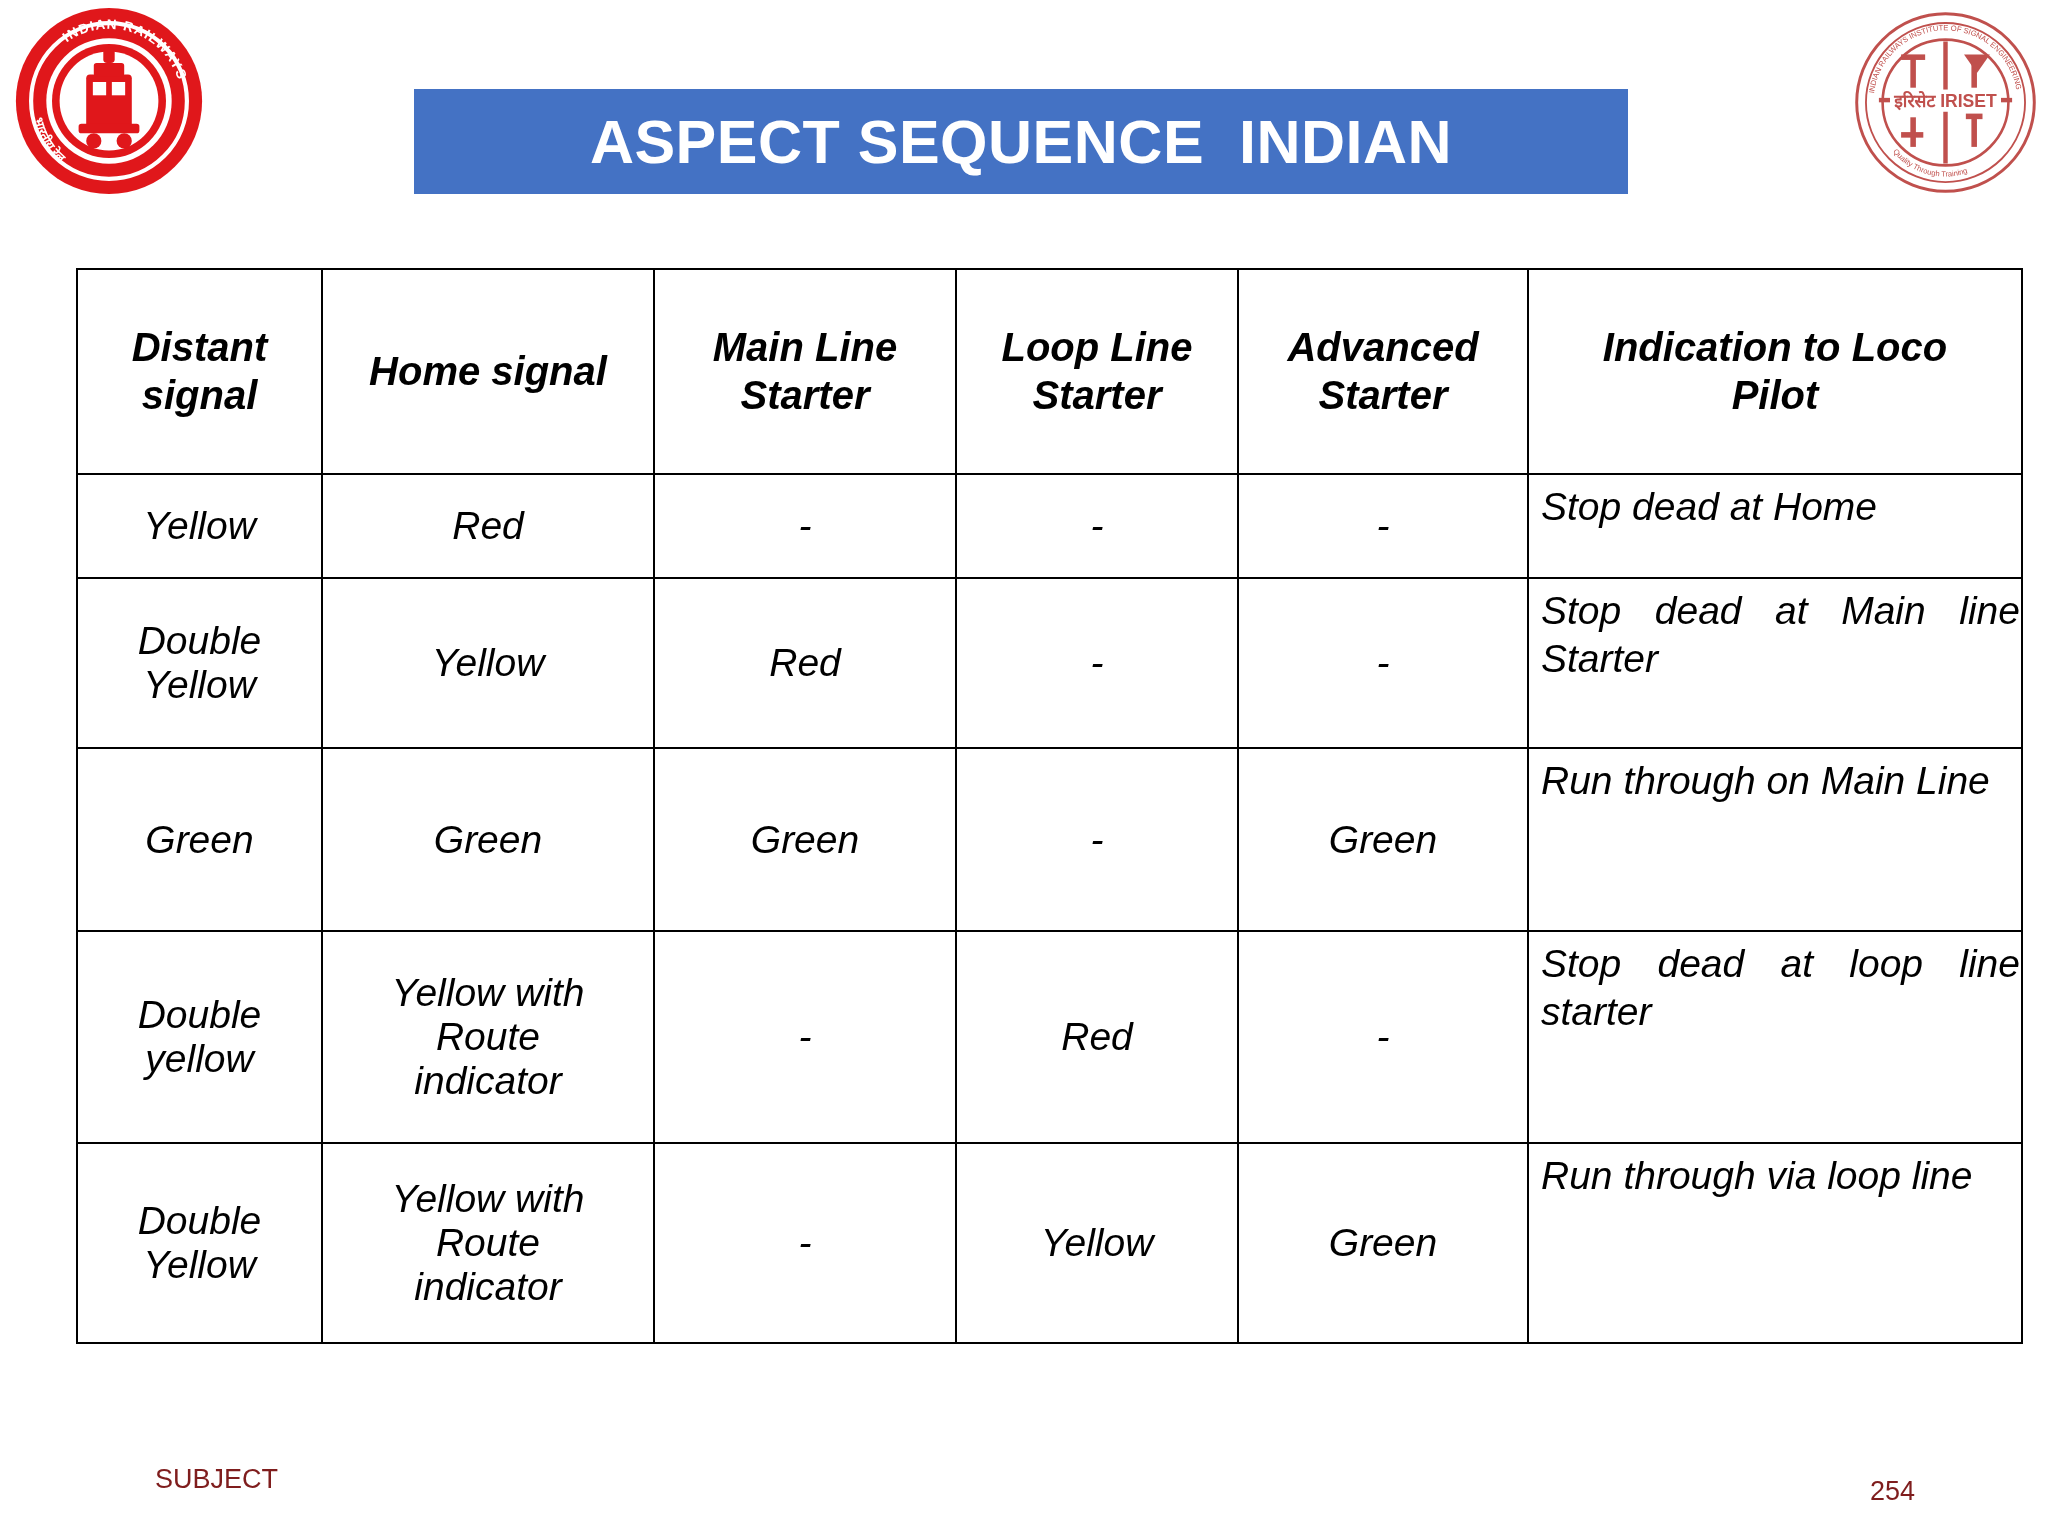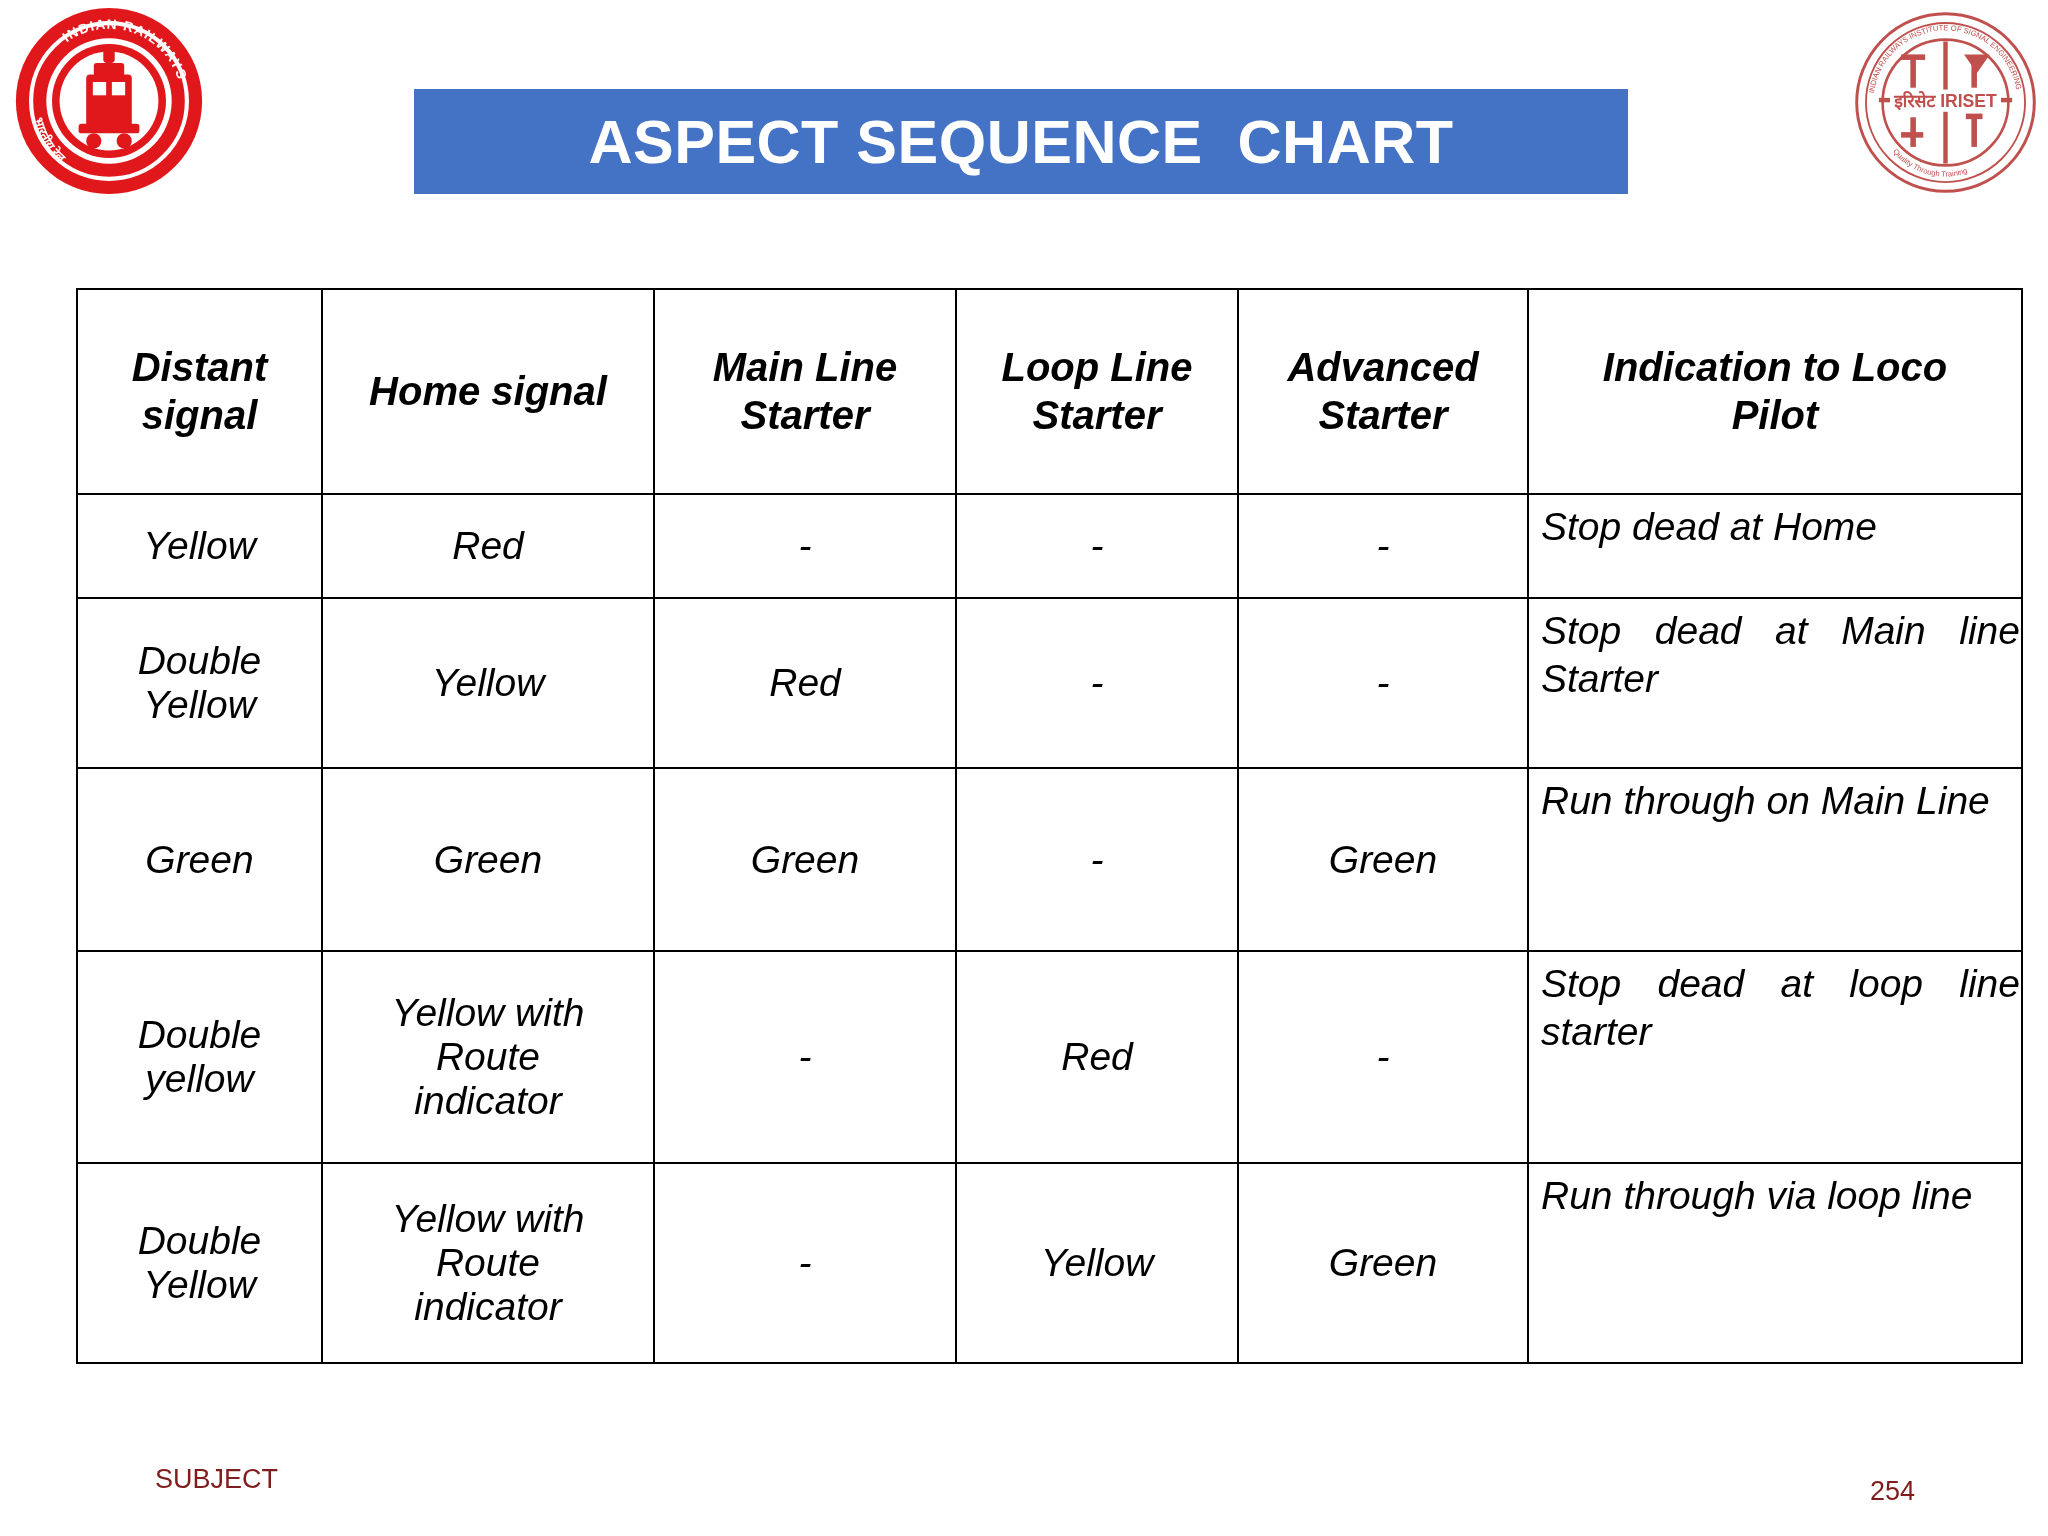--- a/index.html
+++ b/index.html
@@ -56,21 +56,20 @@
     font-family: "Liberation Sans", sans-serif;
     white-space: pre;
   }
 
   
   #aspect-table-wrap {
     position: absolute;
     left: 76px;
     top: 268px;
     width: 1945px;
-    margin-top: 20px;
   }
 
   table.aspect-table {
     width: 100%;
     border-collapse: collapse;
     table-layout: fixed;
     font-family: "Liberation Sans", sans-serif;
   }
 
   table.aspect-table td,
@@ -200,21 +199,21 @@
       <textPath href="#iri-top" startOffset="4%">INDIAN RAILWAYS INSTITUTE OF SIGNAL ENGINEERING</textPath>
     </text>
     <path id="iri-bot" d="M 13 53 A 37 37 0 0 0 87 53" fill="none"></path>
     <text font-family="'Liberation Sans', sans-serif" font-size="4.1" fill="#C0504D">
       <textPath href="#iri-bot" startOffset="22%">Quality Through Training</textPath>
     </text>
   </svg>
 </div>
 
 <div id="title-banner">
-  <span id="title-text">ASPECT SEQUENCE  CHART</span>
+  <span id="title-text">ASPECT SEQUENCE  INDIAN</span>
 </div>
 
 <div id="aspect-table-wrap">
   <table class="aspect-table">
     <colgroup>
       <col class="c0">
         <col class="c1">
         <col class="c2">
         <col class="c3">
         <col class="c4">

